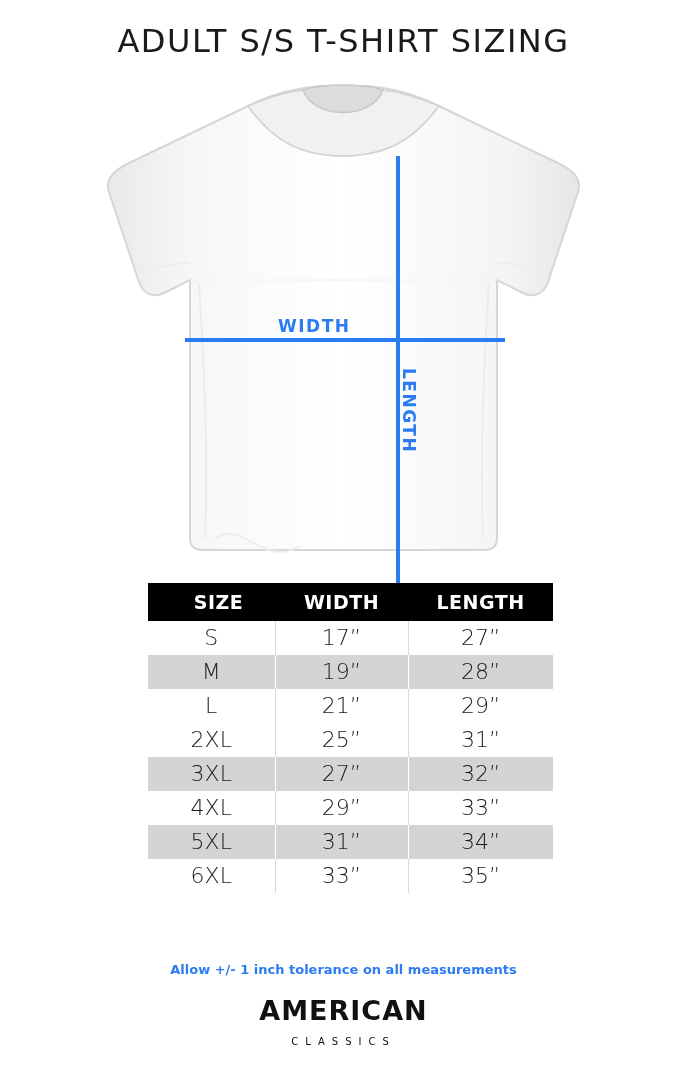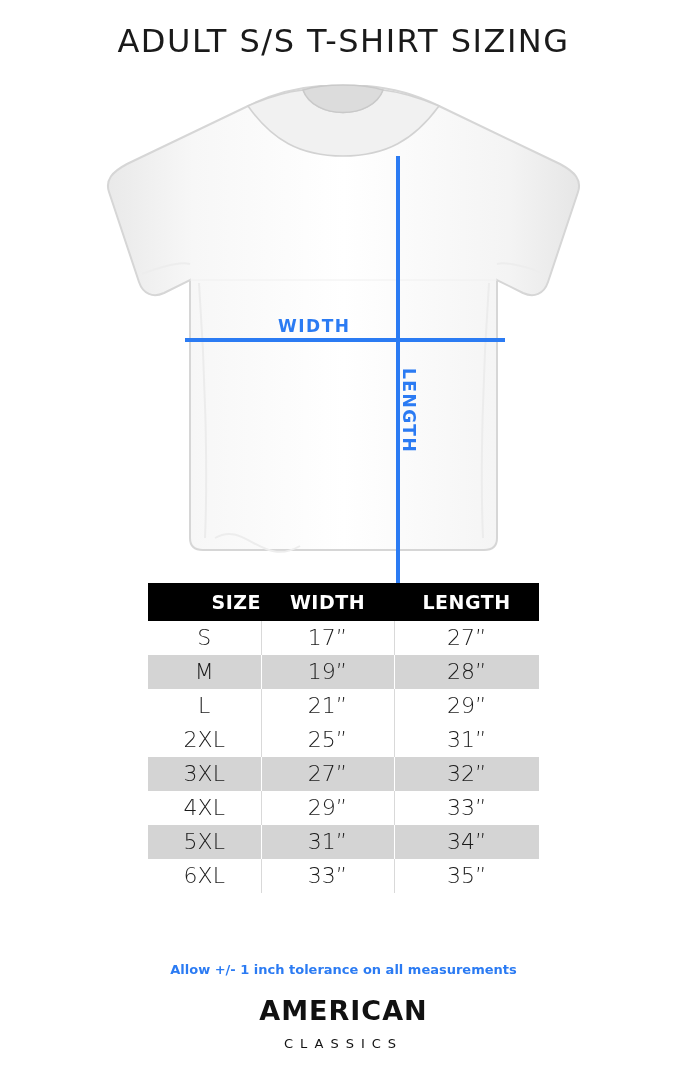--- a/index.html
+++ b/index.html
@@ -102,21 +102,21 @@
   }
   table.size-table th {
     background: #000000;
     color: #ffffff;
     font-size: 19px;
     font-weight: bold;
     letter-spacing: 0.5px;
     padding: 8px 0 8px 0;
     font-family: "DejaVu Sans", sans-serif;
   }
-  table.size-table th.c-size { text-align: right; width: 113px; }
+  table.size-table th.c-size { text-align: center; padding-left: 14px; width: 113px; }
   table.size-table th.c-width { text-align: center; width: 133px; }
   table.size-table th.c-length { text-align: center; width: 145px; }
 
   table.size-table td {
     font-size: 22px;
     font-weight: 300;
     text-align: center;
     padding: 4px 0 5px 0;
     color: #1a1a1a;
     border-right: 1px solid #ffffff;
@@ -151,21 +151,21 @@
     letter-spacing: 1px;
     color: #111111;
     font-family: "DejaVu Sans", sans-serif;
   }
   .brand-sub {
     position: absolute;
     left: 0;
     top: 1036px;
     width: 687px;
     text-align: center;
-    font-size: 13px;
+    font-size: 10px;
     letter-spacing: 7px;
     color: #111111;
     font-weight: 400;
     font-family: "DejaVu Sans", sans-serif;
   }
 </style>
 </head>
 <body>
 
 <div class="page">

